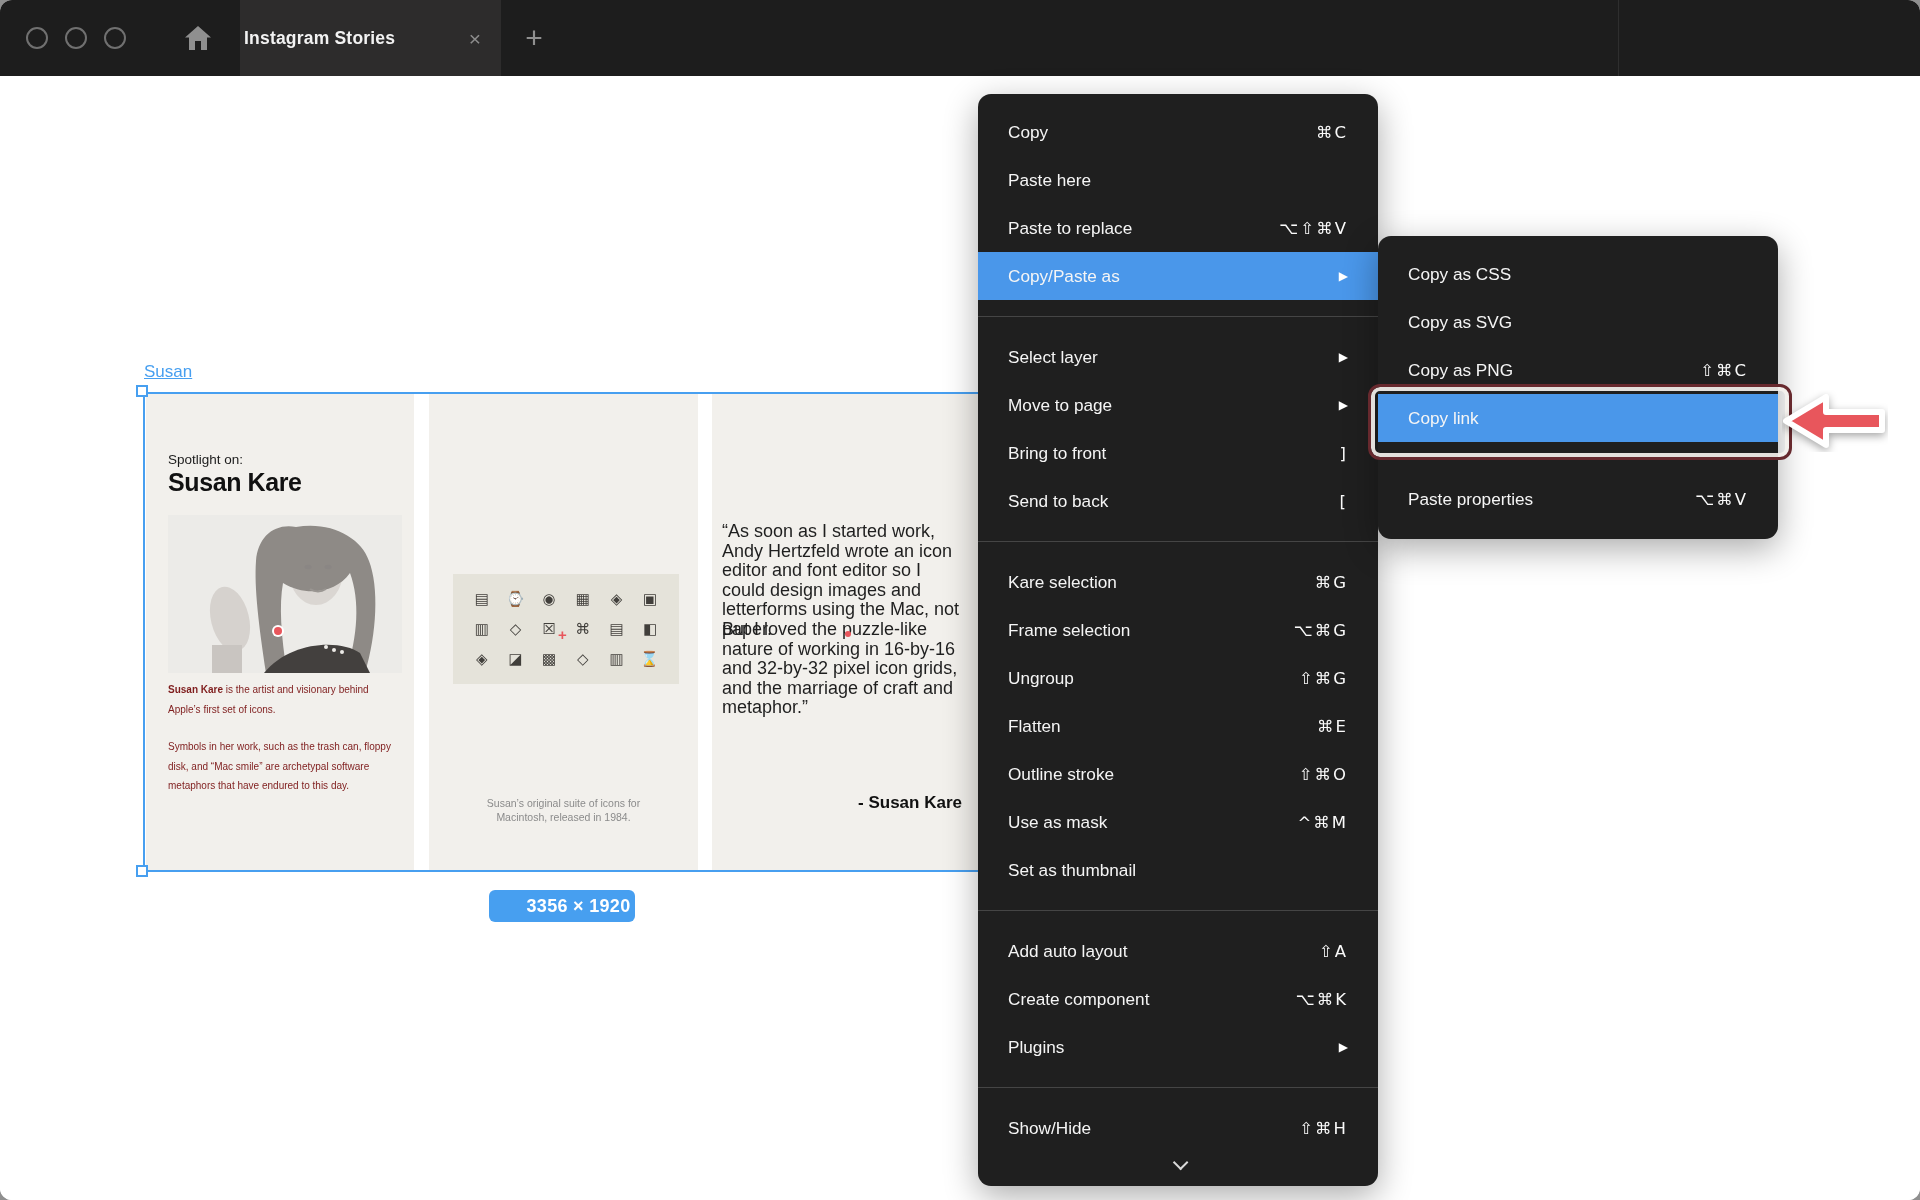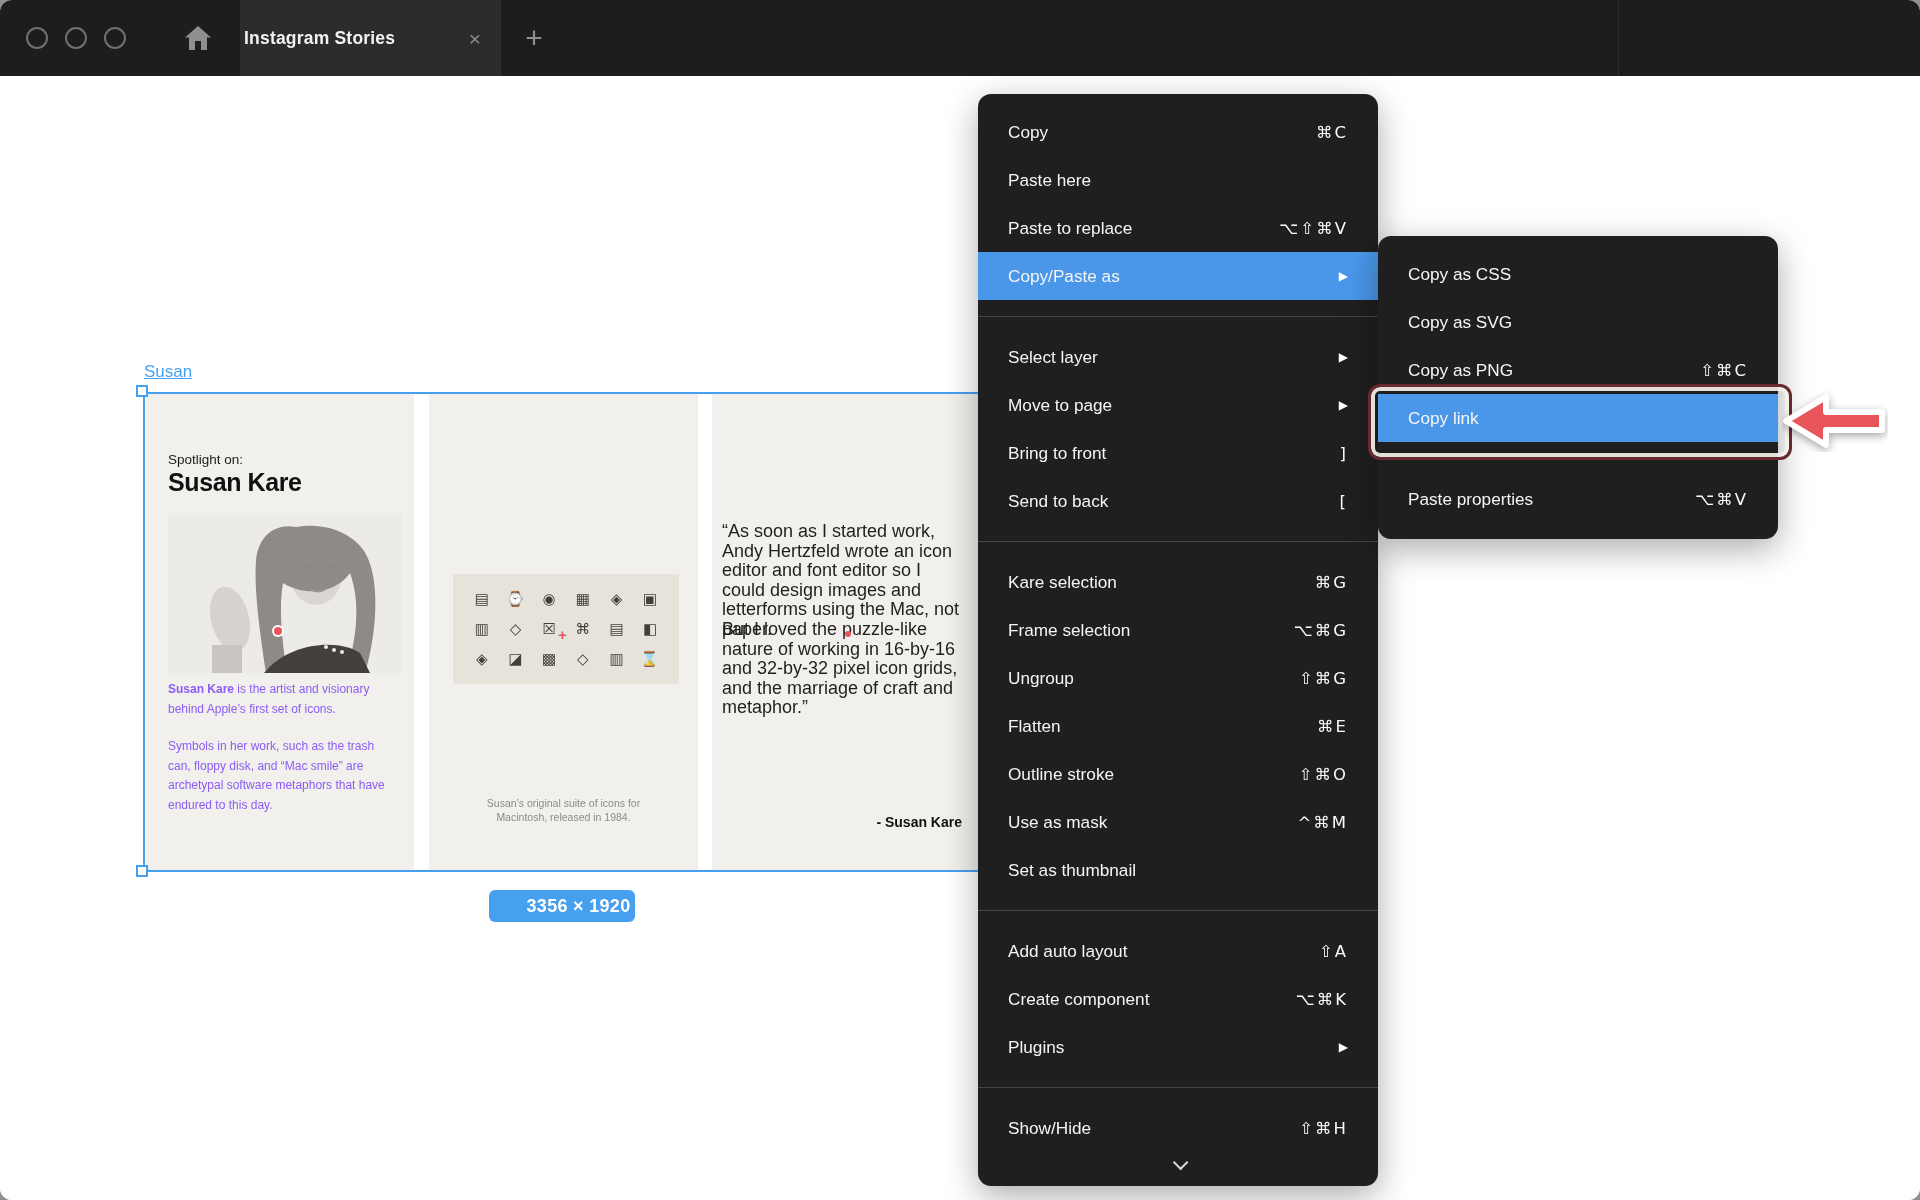--- a/index.html
+++ b/index.html
@@ -44,36 +44,36 @@
     justify-content:center;z-index:11;letter-spacing:.3px;padding-left:33px;}
 
   .card{position:absolute;top:318px;height:477px;background:#f2f0ec;}
   .card1{left:146px;width:268px;}
   .card2{left:429px;width:269px;}
   .card3{left:712px;width:270px;}
 
   .eyebrow{position:absolute;left:22px;top:58px;font-size:13.5px;color:#1c1c1c;}
   .card-title{position:absolute;left:22px;top:74px;font-size:25px;font-weight:700;color:#111;letter-spacing:-.4px;}
   .photo{position:absolute;left:22px;top:121px;width:234px;height:158px;}
-  .body-text{position:absolute;left:22px;width:232px;font-size:12px;line-height:19.5px;color:#8b5cf6;}
+  .body-text{position:absolute;left:22px;width:232px;font-size:10px;line-height:19.5px;color:#7f1d1d;}
   .p1{top:286px;}
   .p2{top:343px;}
 
   .icon-panel{position:absolute;left:24px;top:180px;width:226px;height:110px;background:#e5e3da;
     display:grid;grid-template-columns:repeat(6,1fr);align-items:center;justify-items:center;
     padding:10px 12px;}
   .mac-icon{font-size:15px;color:#413f3b;font-family:"DejaVu Sans",sans-serif;line-height:1;}
   .caption{position:absolute;left:0;top:390px;width:100%;text-align:center;font-size:10.5px;
     line-height:14px;color:#8b8b8b;}
   .caption-inner{width:170px;margin:12px auto;}
 
   .quote{position:absolute;left:10px;width:244px;font-size:18px;line-height:19.5px;color:#1f1f1f;}
   .q1{top:128px;}
   .q2{top:226px;}
-  .attribution{position:absolute;right:20px;top:420px;font-size:14px;font-weight:700;color:#111;}
+  .attribution{position:absolute;right:20px;top:399px;font-size:17px;font-weight:700;color:#111;}
 
   .pin{position:absolute;z-index:13;}
   .pin-plus{left:558px;top:551px;color:var(--arrow_red);font-size:15px;font-weight:700;line-height:1;}
   .pin-dot{left:845px;top:555px;width:6px;height:6px;border-radius:50%;background:var(--arrow_red);}
 
   
   .menu{position:absolute;background:#1f1f1f;border-radius:13px;width:400px;
     box-shadow:0 10px 34px rgba(0,0,0,.33);z-index:50;padding:14px 0 10px 0;}
   .main-menu{left:978px;top:94px;}
   .sub-menu{left:1378px;top:236px;padding-bottom:16px;}

